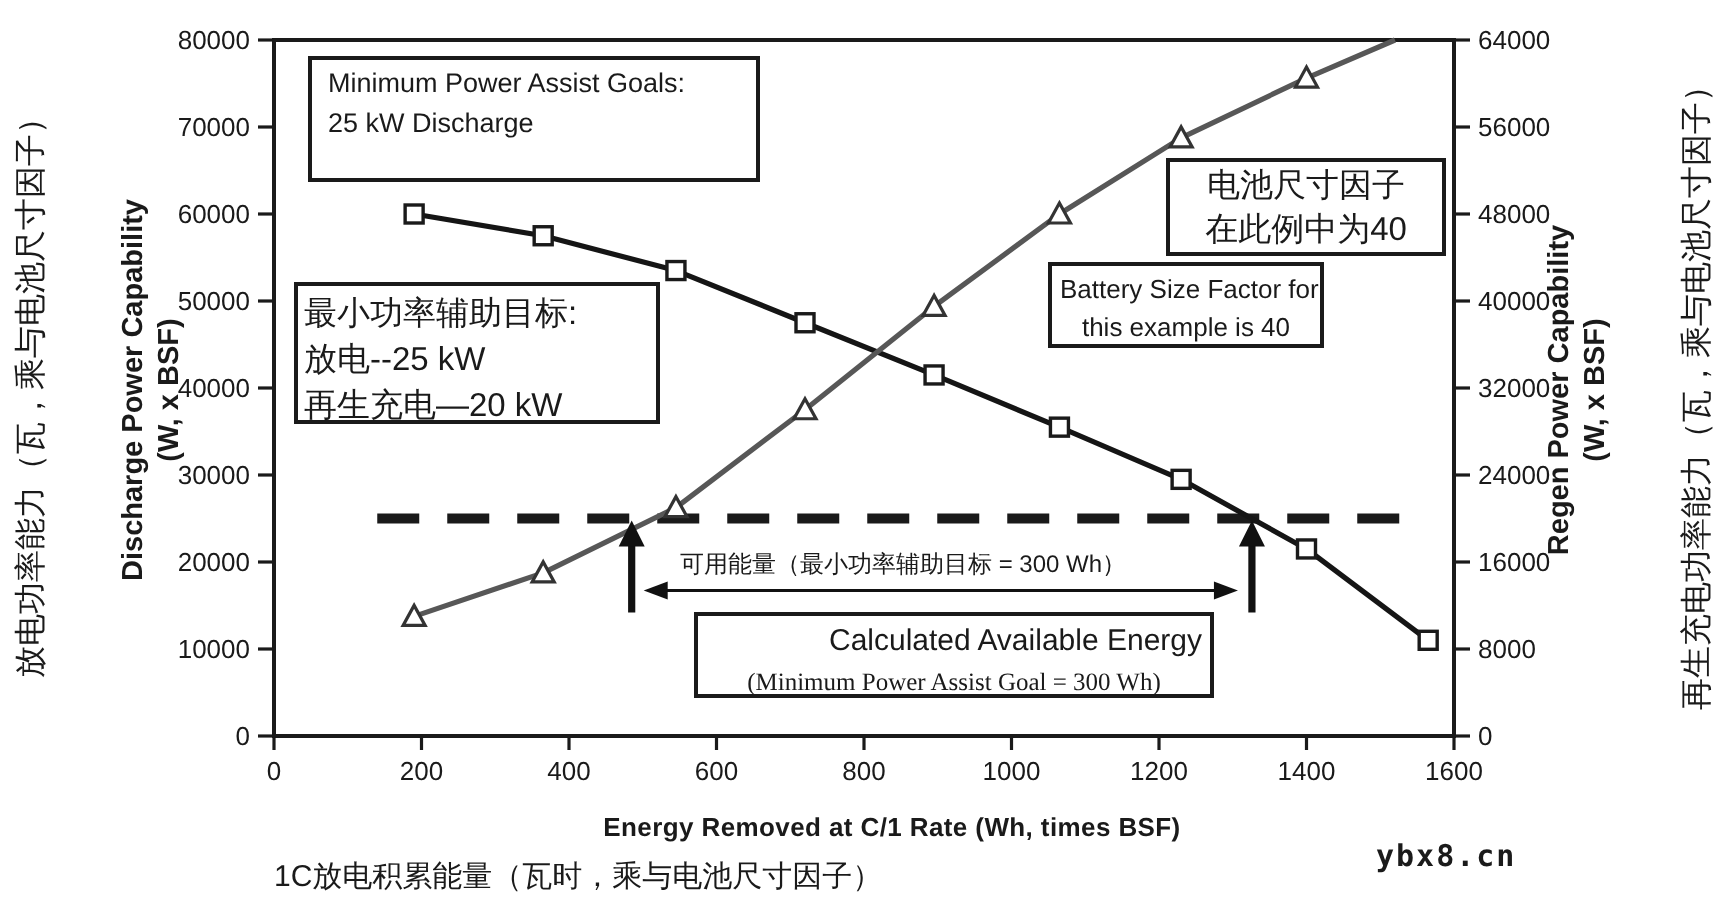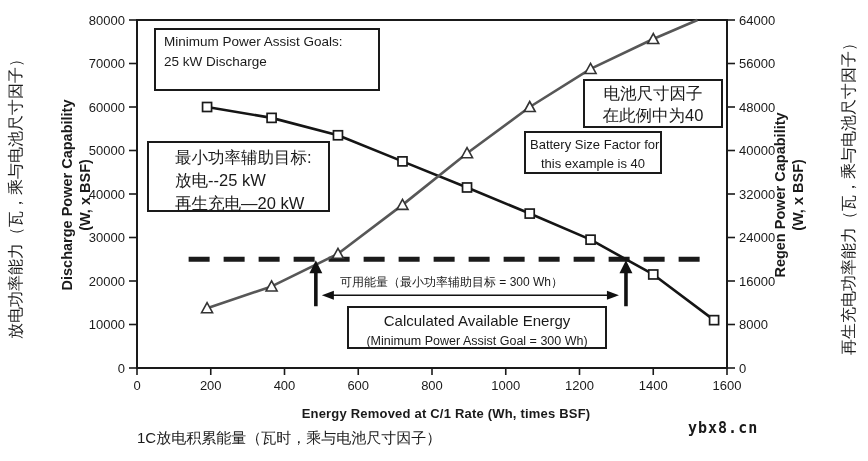--- a/index.html
+++ b/index.html
@@ -144,41 +144,41 @@
     <div>(W, x BSF)</div>
   </div>
 
   <div class="rot-label" style="left:849px;top:195px;font-size:16px;">再生充电功率能力（瓦，乘与电池尺寸因子）</div>
 
   <div class="ann-box" style="left:154px;top:28px;width:226px;height:63px;padding:2px 8px;font-size:13.5px;">
     <div>Minimum Power Assist Goals:</div>
     <div>25 kW Discharge</div>
   </div>
 
-  <div class="ann-box" style="left:147px;top:141px;width:183px;height:71px;padding:3px 26px;font-size:16.5px;line-height:1.38;">
+  <div class="ann-box" style="left:147px;top:141px;width:183px;height:71px;padding:3px 3px;font-size:16.5px;line-height:1.38;">
     <div>最小功率辅助目标:</div>
     <div>放电--25 kW</div>
     <div>再生充电—20 kW</div>
   </div>
 
   <div class="ann-box center" style="left:583px;top:79px;width:140px;height:49px;padding:2px 15px;font-size:16.5px;line-height:1.32;">
     <div>电池尺寸因子</div>
     <div>在此例中为40</div>
   </div>
 
   <div class="ann-box center" style="left:524px;top:131px;width:138px;height:43px;padding:2px 4px;font-size:13px;line-height:1.48;">
     <div>Battery Size Factor for</div>
     <div>this example is 40</div>
   </div>
 
   <div class="avail-zh">可用能量（最小功率辅助目标 = 300 Wh）</div>
 
   <div class="ann-box center" style="left:347px;top:306px;width:260px;height:43px;padding:2px 4px;">
-    <div style="font-size:15px;">Calculated Available Energy</div>
-    <div style="font-size:12.5px;">(Minimum Power Assist Goal = 300 Wh)</div>
+    <div style="font-size:15px;text-align:right;">Calculated Available Energy</div>
+    <div style="font-size:12.5px;font-family:Liberation Serif, serif;">(Minimum Power Assist Goal = 300 Wh)</div>
   </div>
 
   <div class="xtitle-en">Energy Removed at C/1 Rate (Wh, times BSF)</div>
   <div class="xtitle-zh">1C放电积累能量（瓦时，乘与电池尺寸因子）</div>
 
   <div class="watermark">ybx8.cn</div>
 
 </div>
 
 </body></html>

